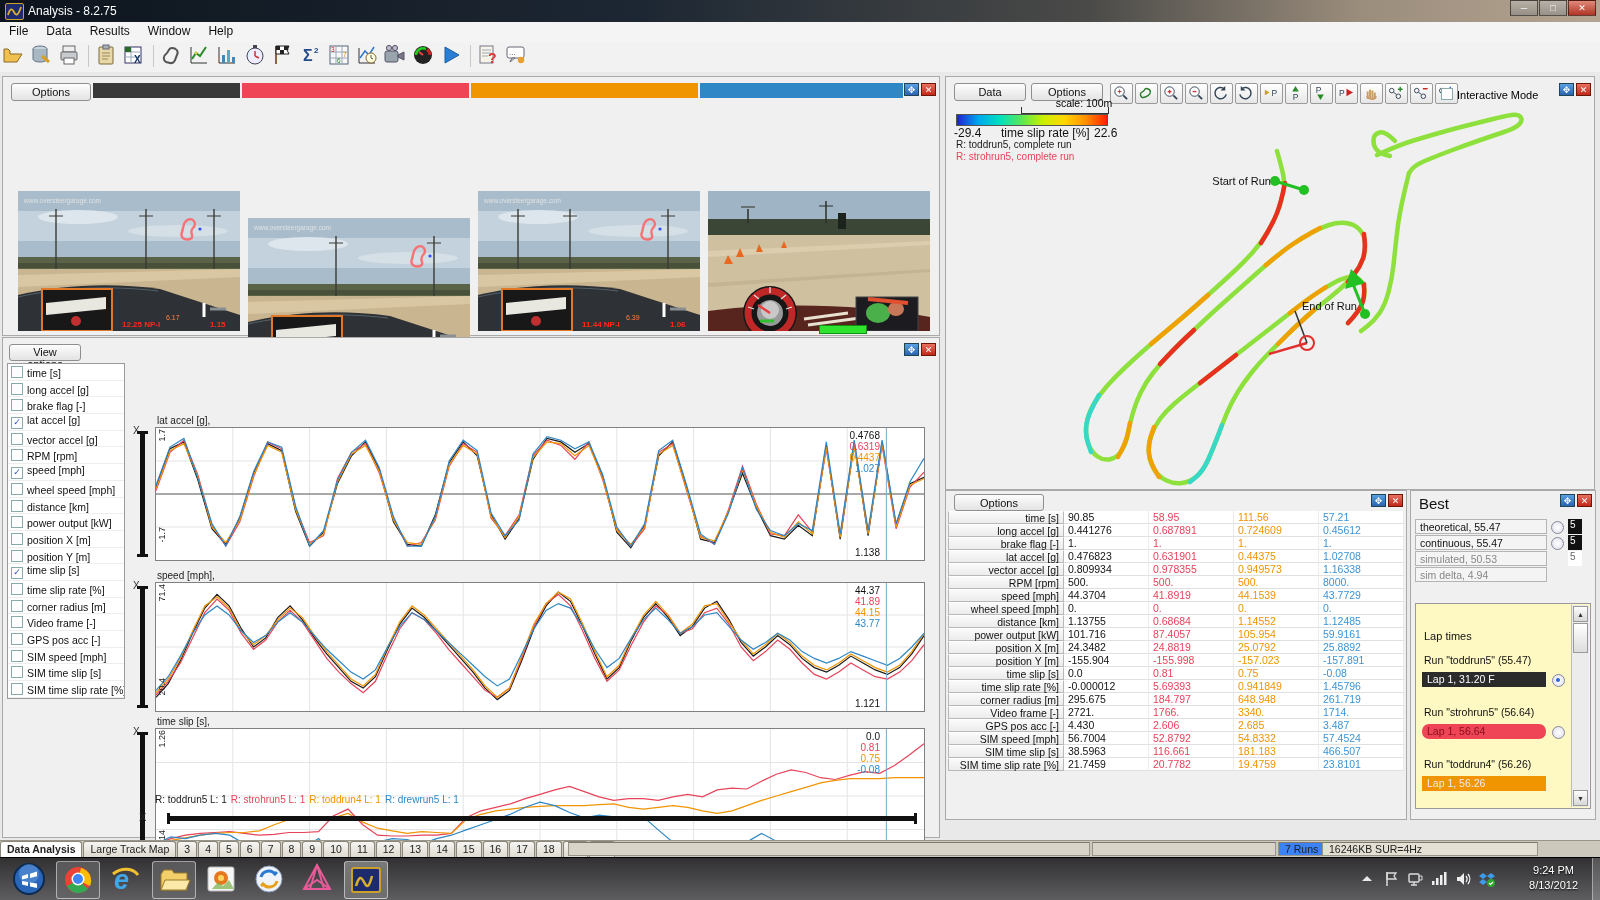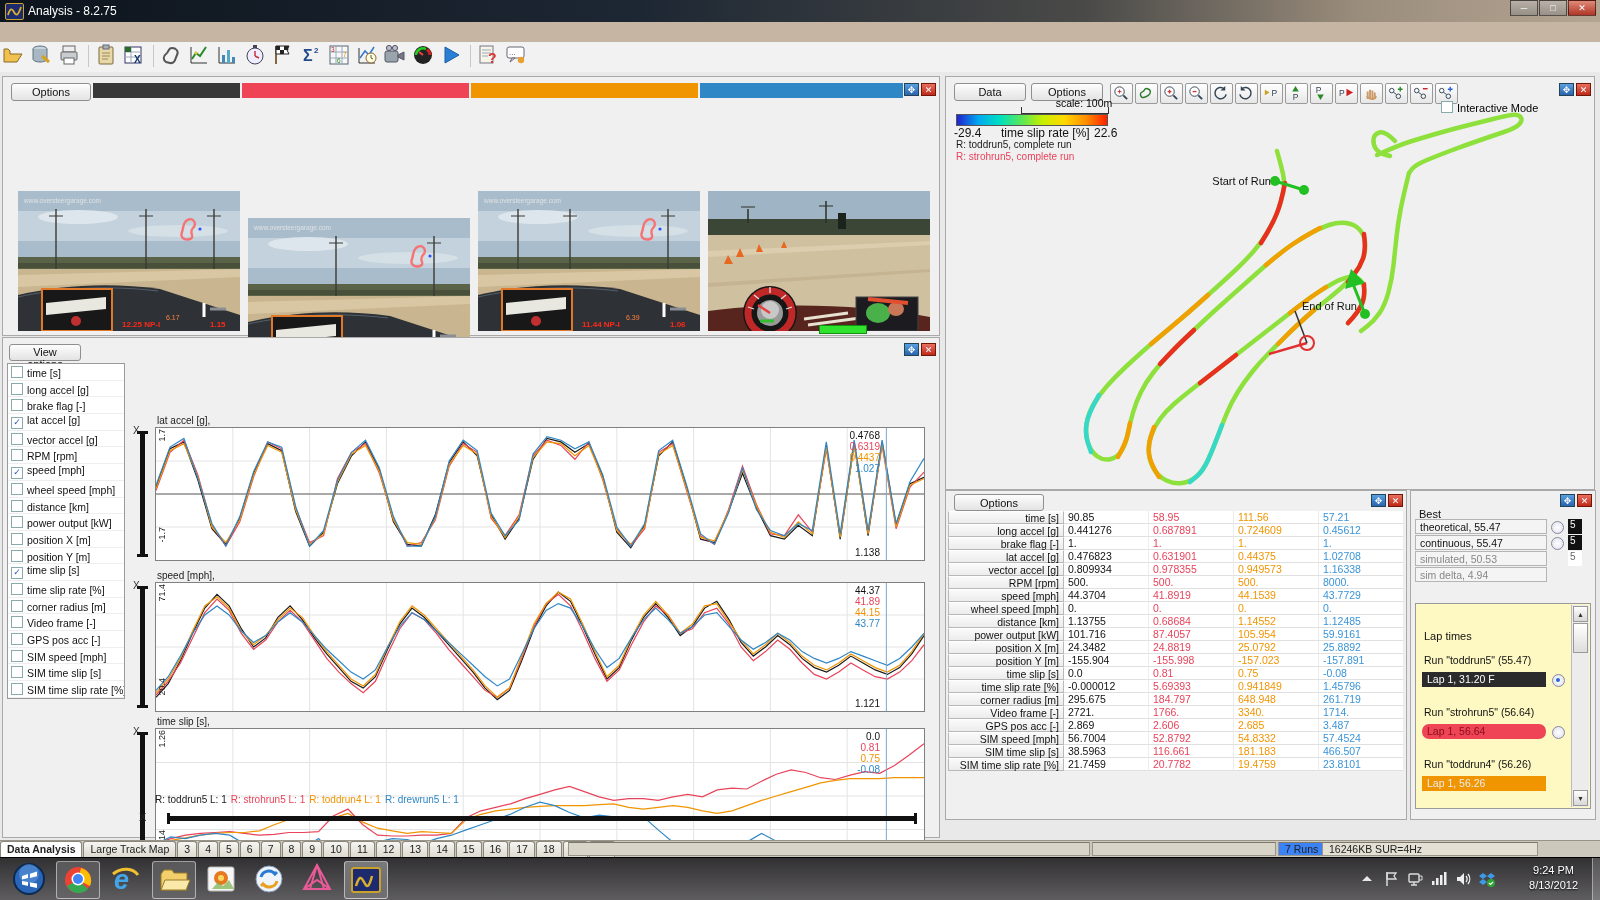--- a/index.html
+++ b/index.html
@@ -113,20 +113,21 @@
         <svg width="17" height="15">
           <path d="M2 11c2-7 4-7 6-3s4 4 7-5" stroke="#d8b030" stroke-width="1.8" fill="none"></path>
         </svg>
       </span>
     <span id="title-text">Analysis - 8.2.75</span>
     <span class="capbtn" style="right:62px">─</span>
     <span class="capbtn" style="right:33px">□</span>
     <span class="capbtn" id="btn-close" style="right:4px">✕</span>
   </div>
 
+  <div id="menubar"><span class="menu-item">File</span><span class="menu-item">Data</span><span class="menu-item">Results</span><span class="menu-item">Window</span><span class="menu-item">Help</span></div>
   <div id="toolbar"><span class="tbtn"><svg width="24" height="24" viewBox="0 0 24 24">
           <path d="M3 19h13l5-8H9V8L7 6H3z" fill="#f0c050" stroke="#8a6a20"></path>
         </svg></span><span class="tbtn"><svg width="24" height="24" viewBox="0 0 24 24">
           <ellipse cx="11" cy="6" rx="7" ry="3" fill="#c8d2da" stroke="#607080"></ellipse>
           <path d="M4 6v10c0 1.6 3.1 3 7 3s7-1.4 7-3V6" fill="#a8b8c2" stroke="#607080"></path>
           <path d="M13 13l7 6" stroke="#d8a020" stroke-width="3"></path>
         </svg></span><span class="tbtn"><svg width="24" height="24" viewBox="0 0 24 24">
           <rect x="6" y="3" width="12" height="6" fill="#eee" stroke="#666"></rect>
           <rect x="4" y="9" width="16" height="8" rx="1" fill="#c8ccd0" stroke="#666"></rect>
           <rect x="7" y="15" width="10" height="6" fill="#fff" stroke="#666"></rect>
@@ -509,21 +510,21 @@
               <circle cx="5" cy="7" r="2.4" fill="none" stroke="#345"></circle>
               <circle cx="12" cy="13" r="2.4" fill="none" stroke="#345"></circle>
               <path d="M7 9l3 2" stroke="#345"></path>
               <path d="M11.5 5h5" stroke="#c22" stroke-width="1.5"></path>
             </svg></span><span class="map-tool"><svg width="19" height="17" viewBox="0 0 18 18">
               <circle cx="5" cy="7" r="2.4" fill="none" stroke="#345"></circle>
               <circle cx="12" cy="13" r="2.4" fill="none" stroke="#345"></circle>
               <path d="M7 9l3 2" stroke="#345"></path>
               <path d="M14 3v5M11.5 5.5h5" stroke="#2a66d8" stroke-width="1.5"></path>
             </svg></span></span>
-      <span style="position:absolute;left:492px;top:22px;font-size:11px">
+      <span style="position:absolute;left:492px;top:9px;font-size:11px">
         <span class="cb"></span><span>Interactive Mode</span>
       </span>
       <span class="mini-ico move-ico" style="right:20px;top:6px">✥</span>
       <span class="mini-ico close-ico" style="right:3px;top:6px">✕</span>
       <div style="position:absolute;left:78px;top:20px;width:120px;text-align:center;font-size:10.5px">scale: 100m</div>
       <div id="scale-brk"></div>
       <div id="grad-bar"></div>
       <span class="grad-lab" style="left:8px">-29.4</span>
       <span class="grad-lab" style="left:55px">time slip rate [%]</span>
       <span class="grad-lab" style="left:148px">22.6</span>
@@ -673,21 +674,21 @@
           </div>
           <div class="trow">
             <div class="tlab">Video frame [-]</div>
             <div class="tval c0">2721.</div>
             <div class="tval c1">1766.</div>
             <div class="tval c2">3340.</div>
             <div class="tval c3">1714.</div>
           </div>
           <div class="trow">
             <div class="tlab">GPS pos acc [-]</div>
-            <div class="tval c0">2.869</div>
+            <div class="tval c0">4.430</div>
             <div class="tval c1">2.606</div>
             <div class="tval c2">2.685</div>
             <div class="tval c3">3.487</div>
           </div>
           <div class="trow">
             <div class="tlab">SIM speed [mph]</div>
             <div class="tval c0">56.7004</div>
             <div class="tval c1">52.8792</div>
             <div class="tval c2">54.8332</div>
             <div class="tval c3">57.4524</div>
@@ -703,21 +704,21 @@
             <div class="tlab">SIM time slip rate [%]</div>
             <div class="tval c0">21.7459</div>
             <div class="tval c1">20.7782</div>
             <div class="tval c2">19.4759</div>
             <div class="tval c3">23.8101</div>
           </div>
         </div>
     </div>
 
     <div class="panel" id="best-panel" style="left:1410px;top:418px;width:186px;height:330px">
-      <div style="position:absolute;left:8px;top:17px;font-size:11px;color:#111">Best</div>
+      <div style="position:absolute;left:8px;top:4px;font-size:15px;color:#111">Best</div>
       <span class="mini-ico move-ico" style="right:20px;top:3px">✥</span>
       <span class="mini-ico close-ico" style="right:3px;top:3px">✕</span>
       <div id="best-rows">
           <div class="best-row" style="top: 28px;">theoretical,  55.47</div>
           <span class="radio" style="left: 140px; top: 30px;"></span>
           <span class="best-tail" style="left: 157px; top: 28px; background: rgb(17, 17, 17); color: rgb(255, 255, 255);">5</span>
           <div class="best-row" style="top: 44px;">continuous, 55.47</div>
           <span class="radio" style="left: 140px; top: 46px;"></span>
           <span class="best-tail" style="left: 157px; top: 44px; background: rgb(17, 17, 17); color: rgb(255, 255, 255);">5</span>
           <div class="best-row dim" style="top: 60px;">simulated, 50.53</div>

